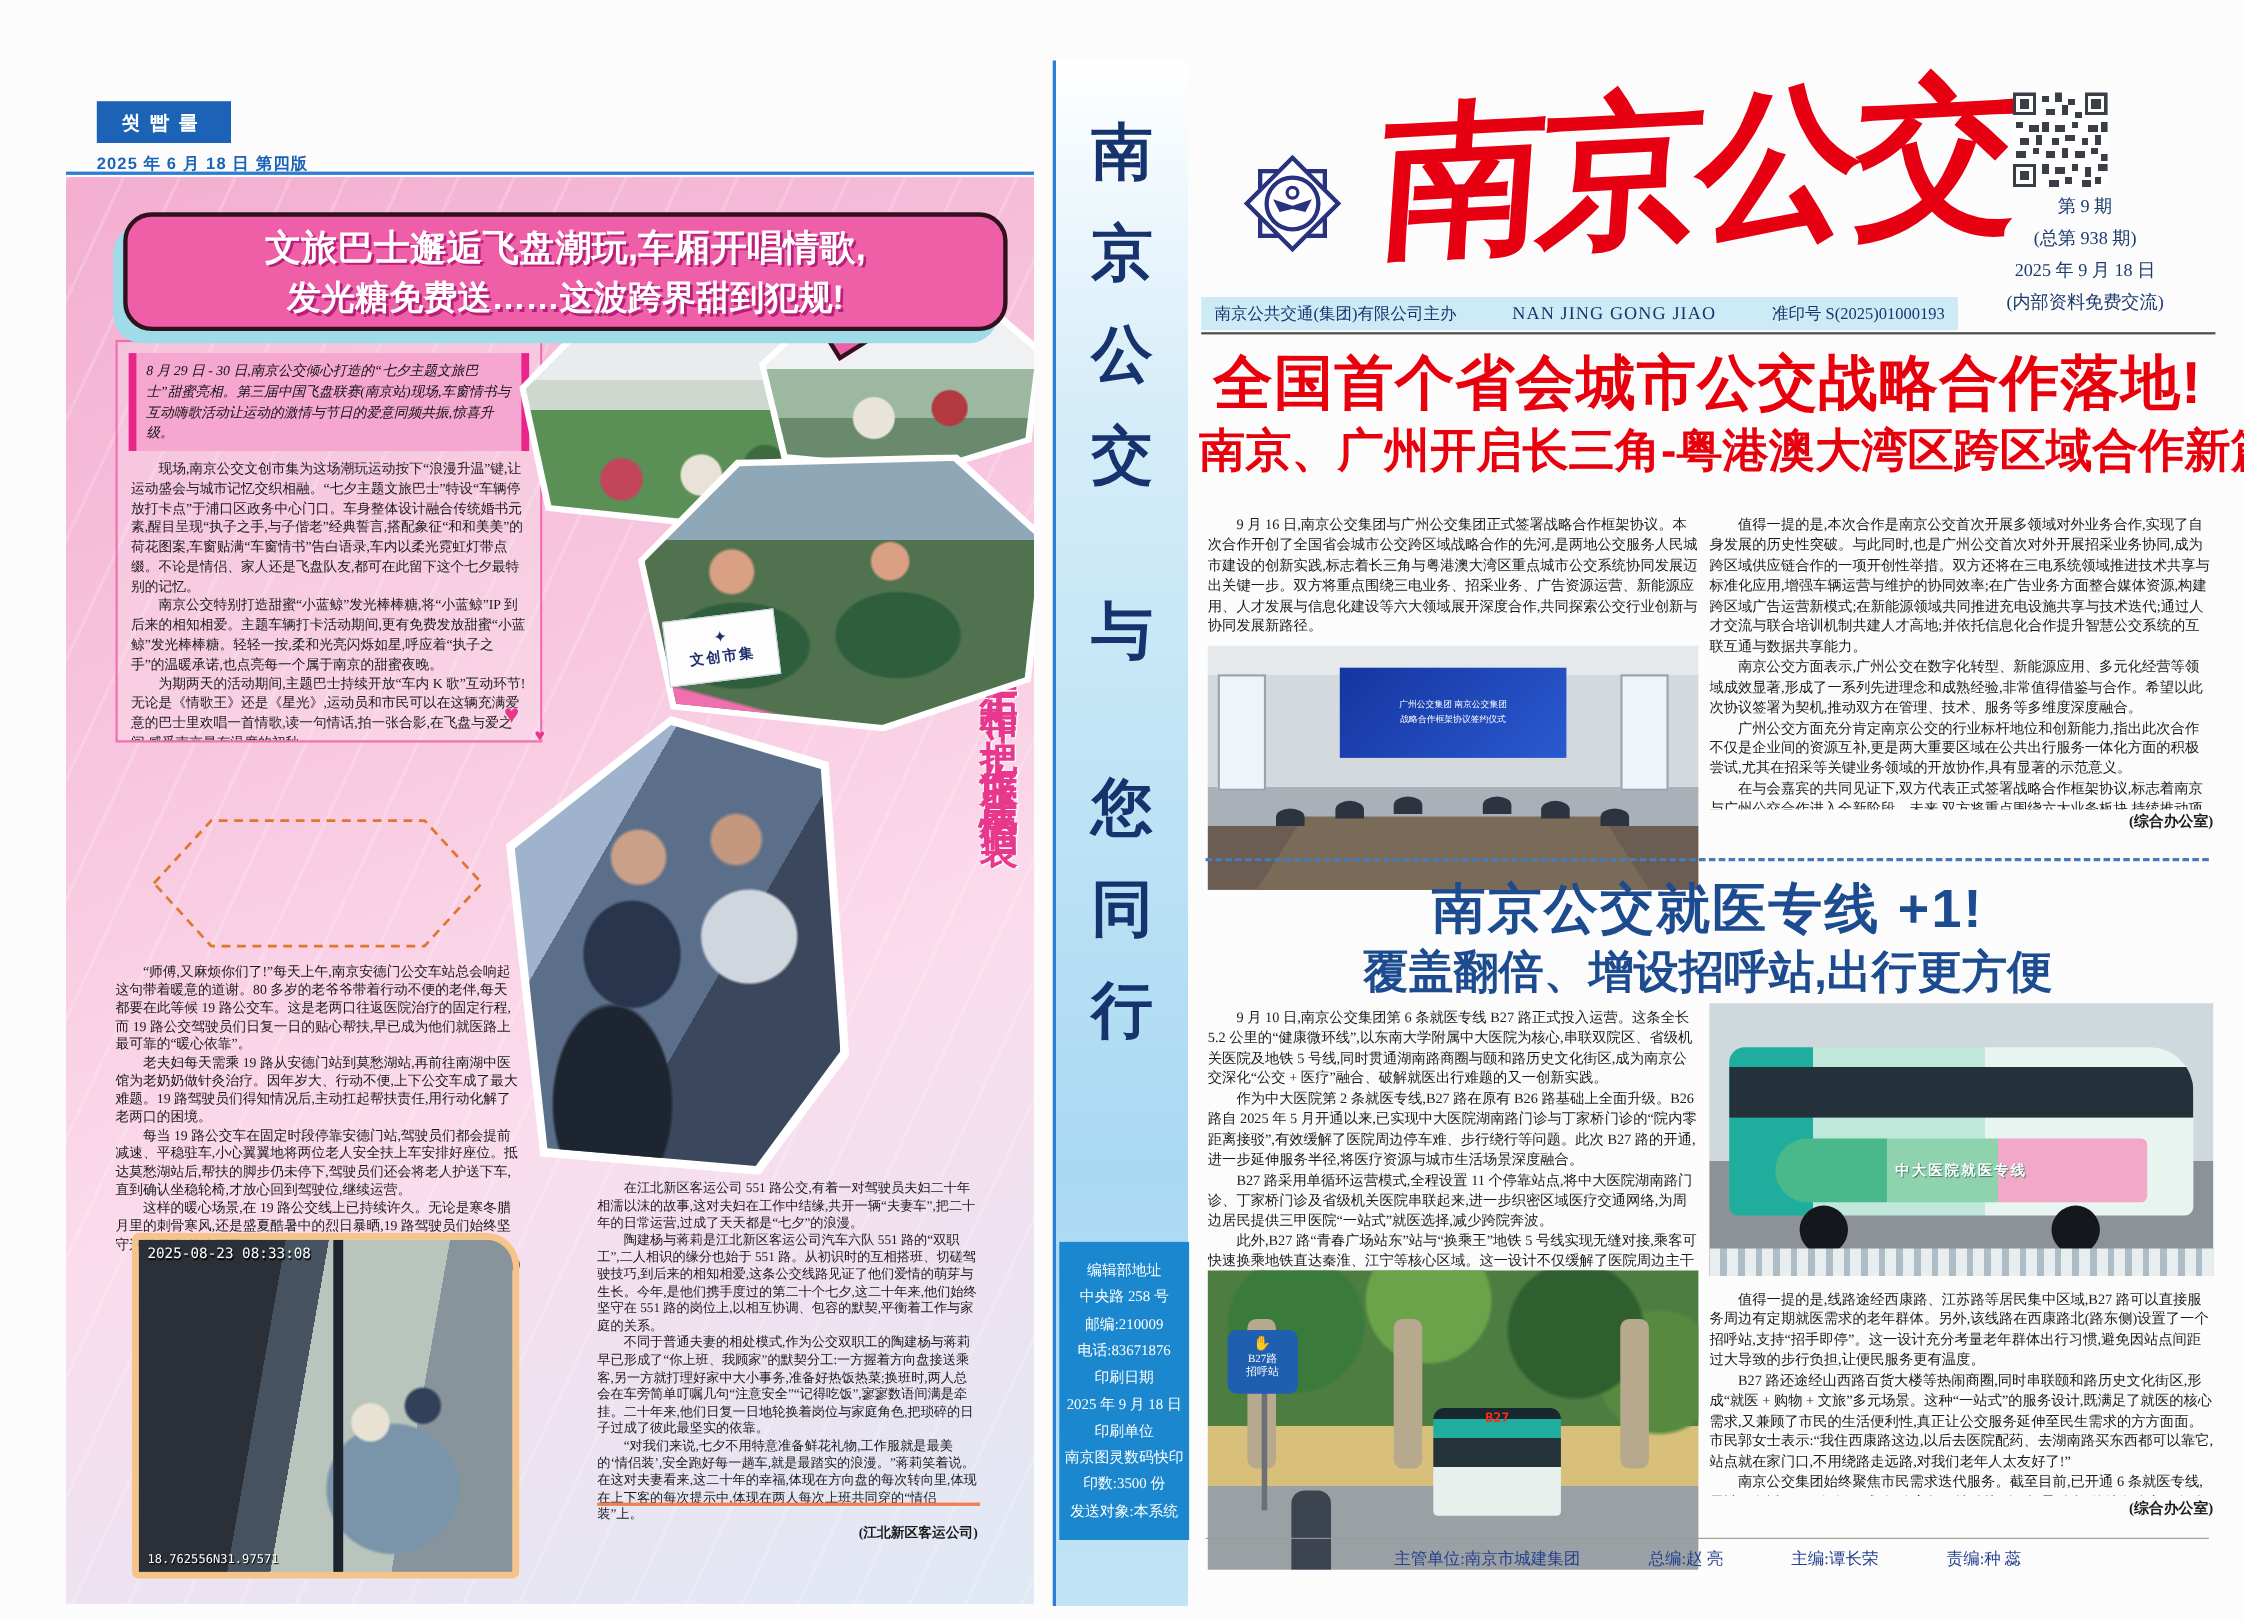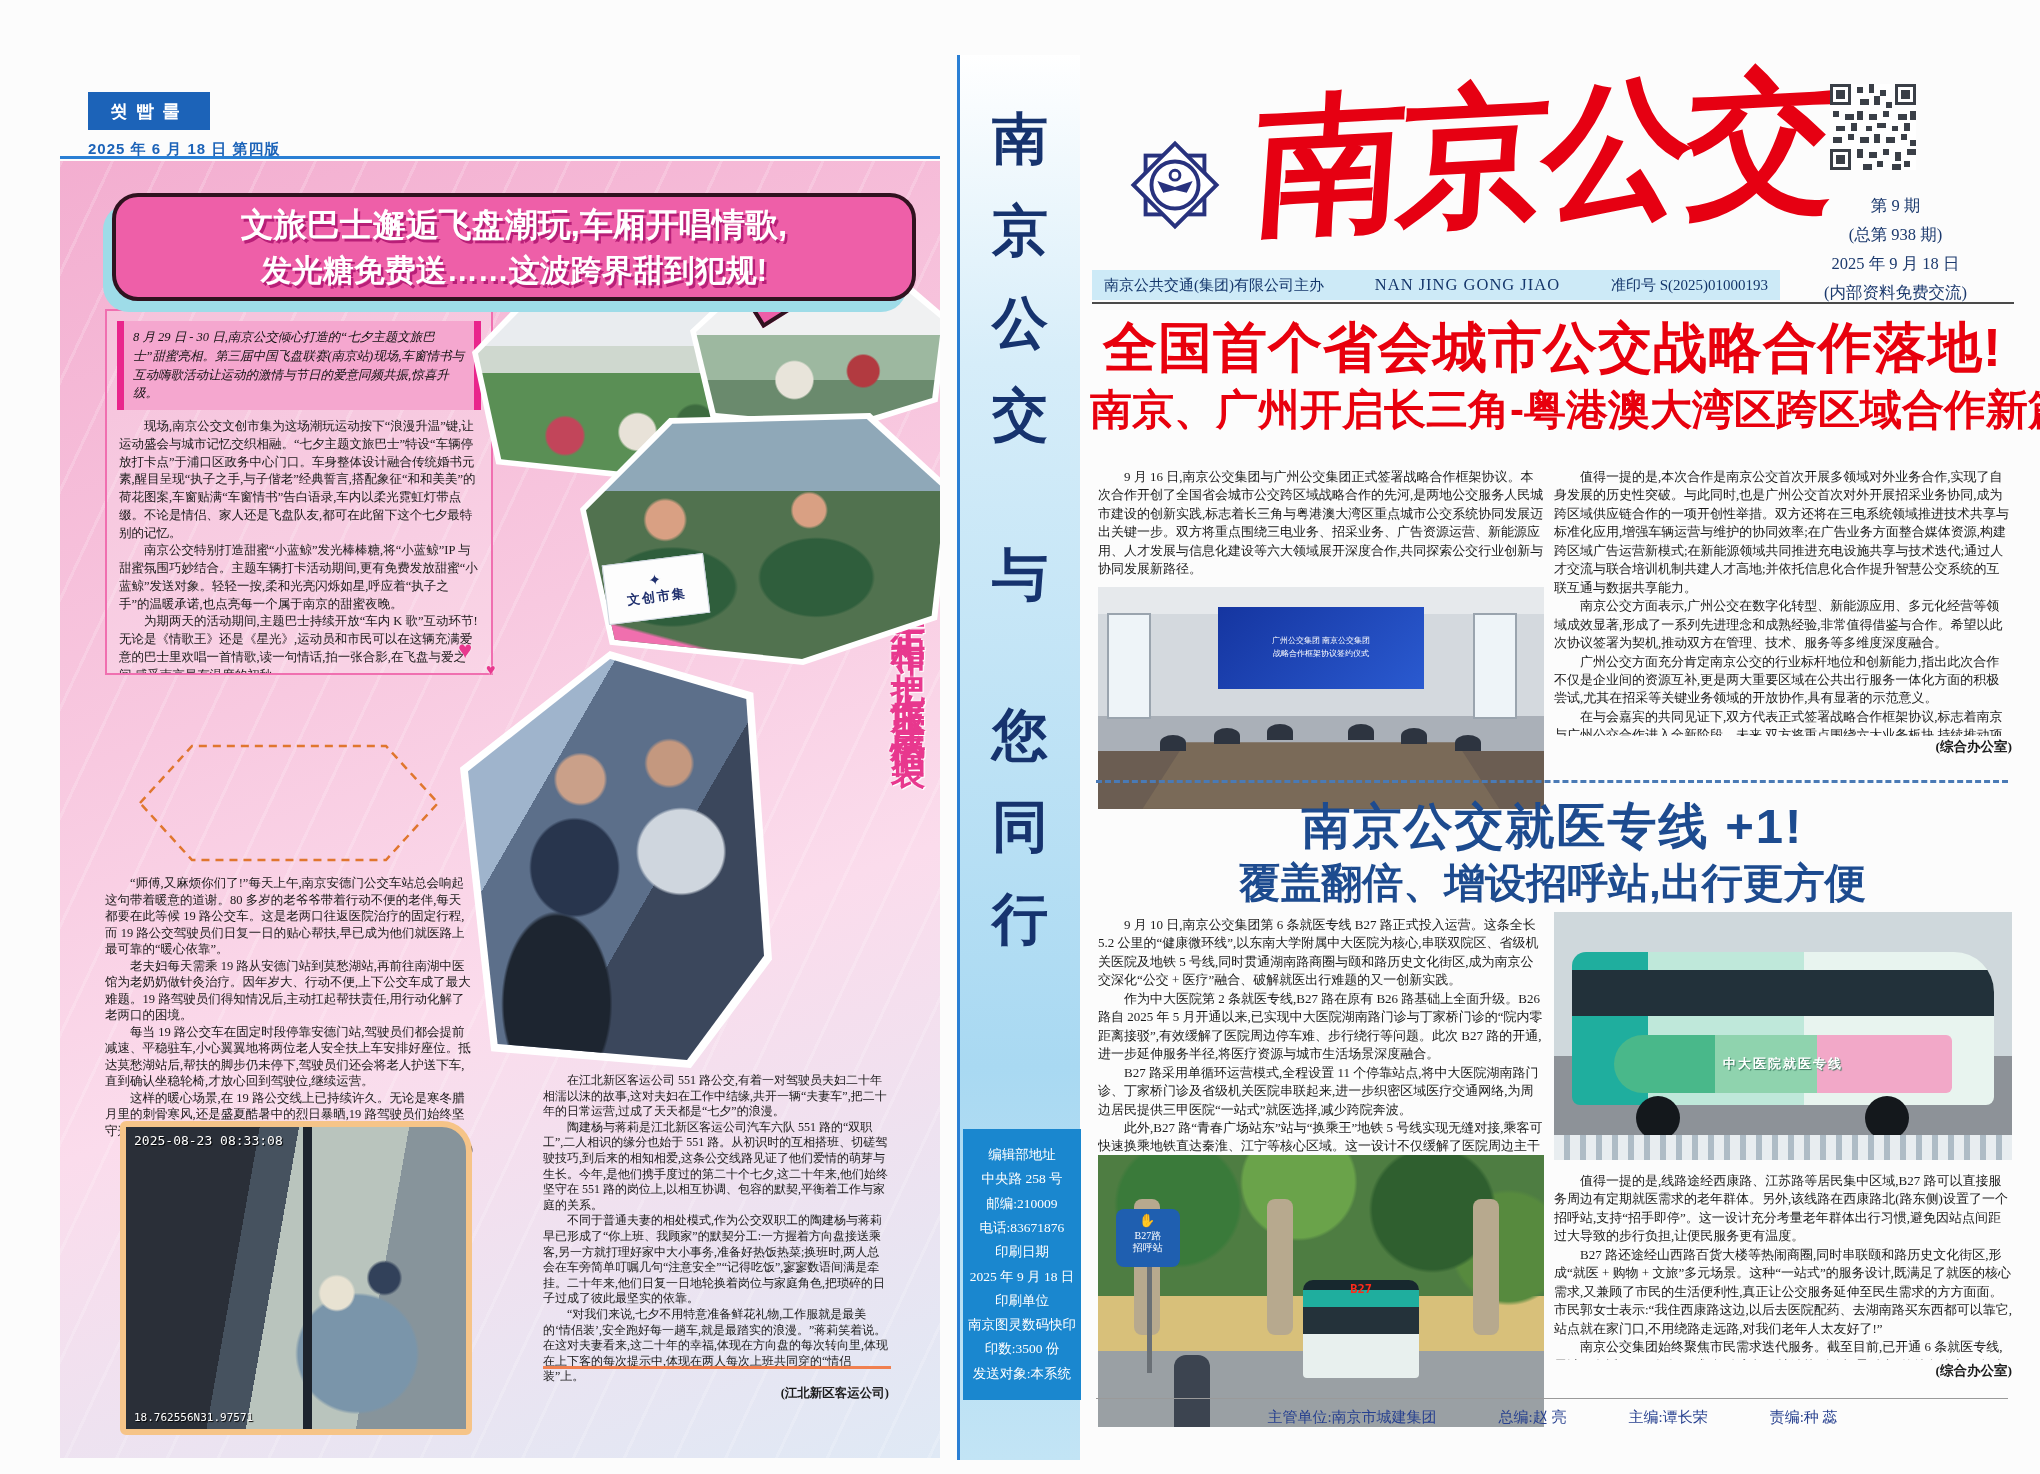--- a/index.html
+++ b/index.html
@@ -112,21 +112,21 @@
   #strip-info{position:absolute;left:3px;bottom:60px;width:114px;background:#1a87cf;color:#fff;
     padding:14px 2px;text-align:center;font-size:13.5px;line-height:1.8;}
   
   #rp{left:1090px;top:40px;width:925px;height:1420px;}
   #rp > div{position:absolute;}
   #rp-title{left:148px;top:-6px;width:610px;height:240px;color:#e60012;font-weight:bold;
     font-size:150px;line-height:240px;text-align:center;letter-spacing:-6px;white-space:nowrap;
     transform:rotate(-3deg) skewX(-7deg);font-family:"Liberation Serif",serif;}
   #rp-logo{left:36px;top:96px;width:98px;height:98px;}
   #rp-qr{left:740px;top:44px;width:86px;height:86px;}
-  #rp-issue{left:686px;top:152px;width:239px;text-align:center;color:#1c3a6e;font-size:16.5px;
+  #rp-issue{left:686px;top:134px;width:239px;text-align:center;color:#1c3a6e;font-size:16.5px;
     line-height:1.75;}
   #rp-pubbar{left:2px;top:230px;width:688px;height:30px;background:#cdeaf7;display:flex;
     align-items:center;justify-content:space-between;padding:0 12px;box-sizing:border-box;
     color:#14366b;font-size:15px;white-space:nowrap;}
   #rp-pubbar .py{font-size:16.5px;letter-spacing:1px;}
   #rp-rule{left:2px;top:262px;width:922px;height:2px;background:#4a4a4a;}
   .rhead{left:0;width:925px;text-align:center;font-family:"Liberation Sans",sans-serif;
     font-weight:bold;white-space:nowrap;}
   #r1h1{top:272px;font-size:54px;color:#e8000d;letter-spacing:1px;}
   #r1h2{top:342px;font-size:42px;color:#e8000d;}
@@ -198,21 +198,21 @@
 <div class="abs" id="pink-area">
   <div class="abs" id="banner-tail"></div>
   <div class="abs" id="banner">
     <div class="banner-l1">文旅巴士邂逅飞盘潮玩,车厢开唱情歌,</div>
     <div class="banner-l2">发光糖免费送……这波跨界甜到犯规!</div>
   </div>
 
   <div class="abs" id="a1box">
     <div id="a1intro">8 月 29 日 - 30 日,南京公交倾心打造的“七夕主题文旅巴士”甜蜜亮相。第三届中国飞盘联赛(南京站)现场,车窗情书与互动嗨歌活动让运动的激情与节日的爱意同频共振,惊喜升级。</div>
     <p class="p">现场,南京公交文创市集为这场潮玩运动按下“浪漫升温”键,让运动盛会与城市记忆交织相融。“七夕主题文旅巴士”特设“车辆停放打卡点”于浦口区政务中心门口。车身整体设计融合传统婚书元素,醒目呈现“执子之手,与子偕老”经典誓言,搭配象征“和和美美”的荷花图案,车窗贴满“车窗情书”告白语录,车内以柔光霓虹灯带点缀。不论是情侣、家人还是飞盘队友,都可在此留下这个七夕最特别的记忆。</p>
-    <p class="p">南京公交特别打造甜蜜“小蓝鲸”发光棒棒糖,将“小蓝鲸”IP 与甜蜜氛围巧妙结合。主题车辆打卡活动期间,更有免费发放甜蜜“小蓝鲸”发送对象。轻轻一按,柔和光亮闪烁如星,呼应着“执子之手”的温暖承诺,也点亮每一个属于南京的甜蜜夜晚。</p>
+    <p class="p">南京公交特别打造甜蜜“小蓝鲸”发光棒棒糖,将“小蓝鲸”IP 到后来的相知相爱。主题车辆打卡活动期间,更有免费发放甜蜜“小蓝鲸”发光棒棒糖。轻轻一按,柔和光亮闪烁如星,呼应着“执子之手”的温暖承诺,也点亮每一个属于南京的甜蜜夜晚。</p>
     <p class="p">为期两天的活动期间,主题巴士持续开放“车内 K 歌”互动环节!无论是《情歌王》还是《星光》,运动员和市民可以在这辆充满爱意的巴士里欢唱一首情歌,读一句情话,拍一张合影,在飞盘与爱之间,感受南京最有温度的初秋。</p>
 
   </div>
 
   <div class="abs hex hex-outer" id="photoA">
     <div class="hex hex-inner"></div>
   </div>
   <div class="abs hex hex-outer" id="photoC">
     <div class="hex hex-inner"></div>
   </div>

